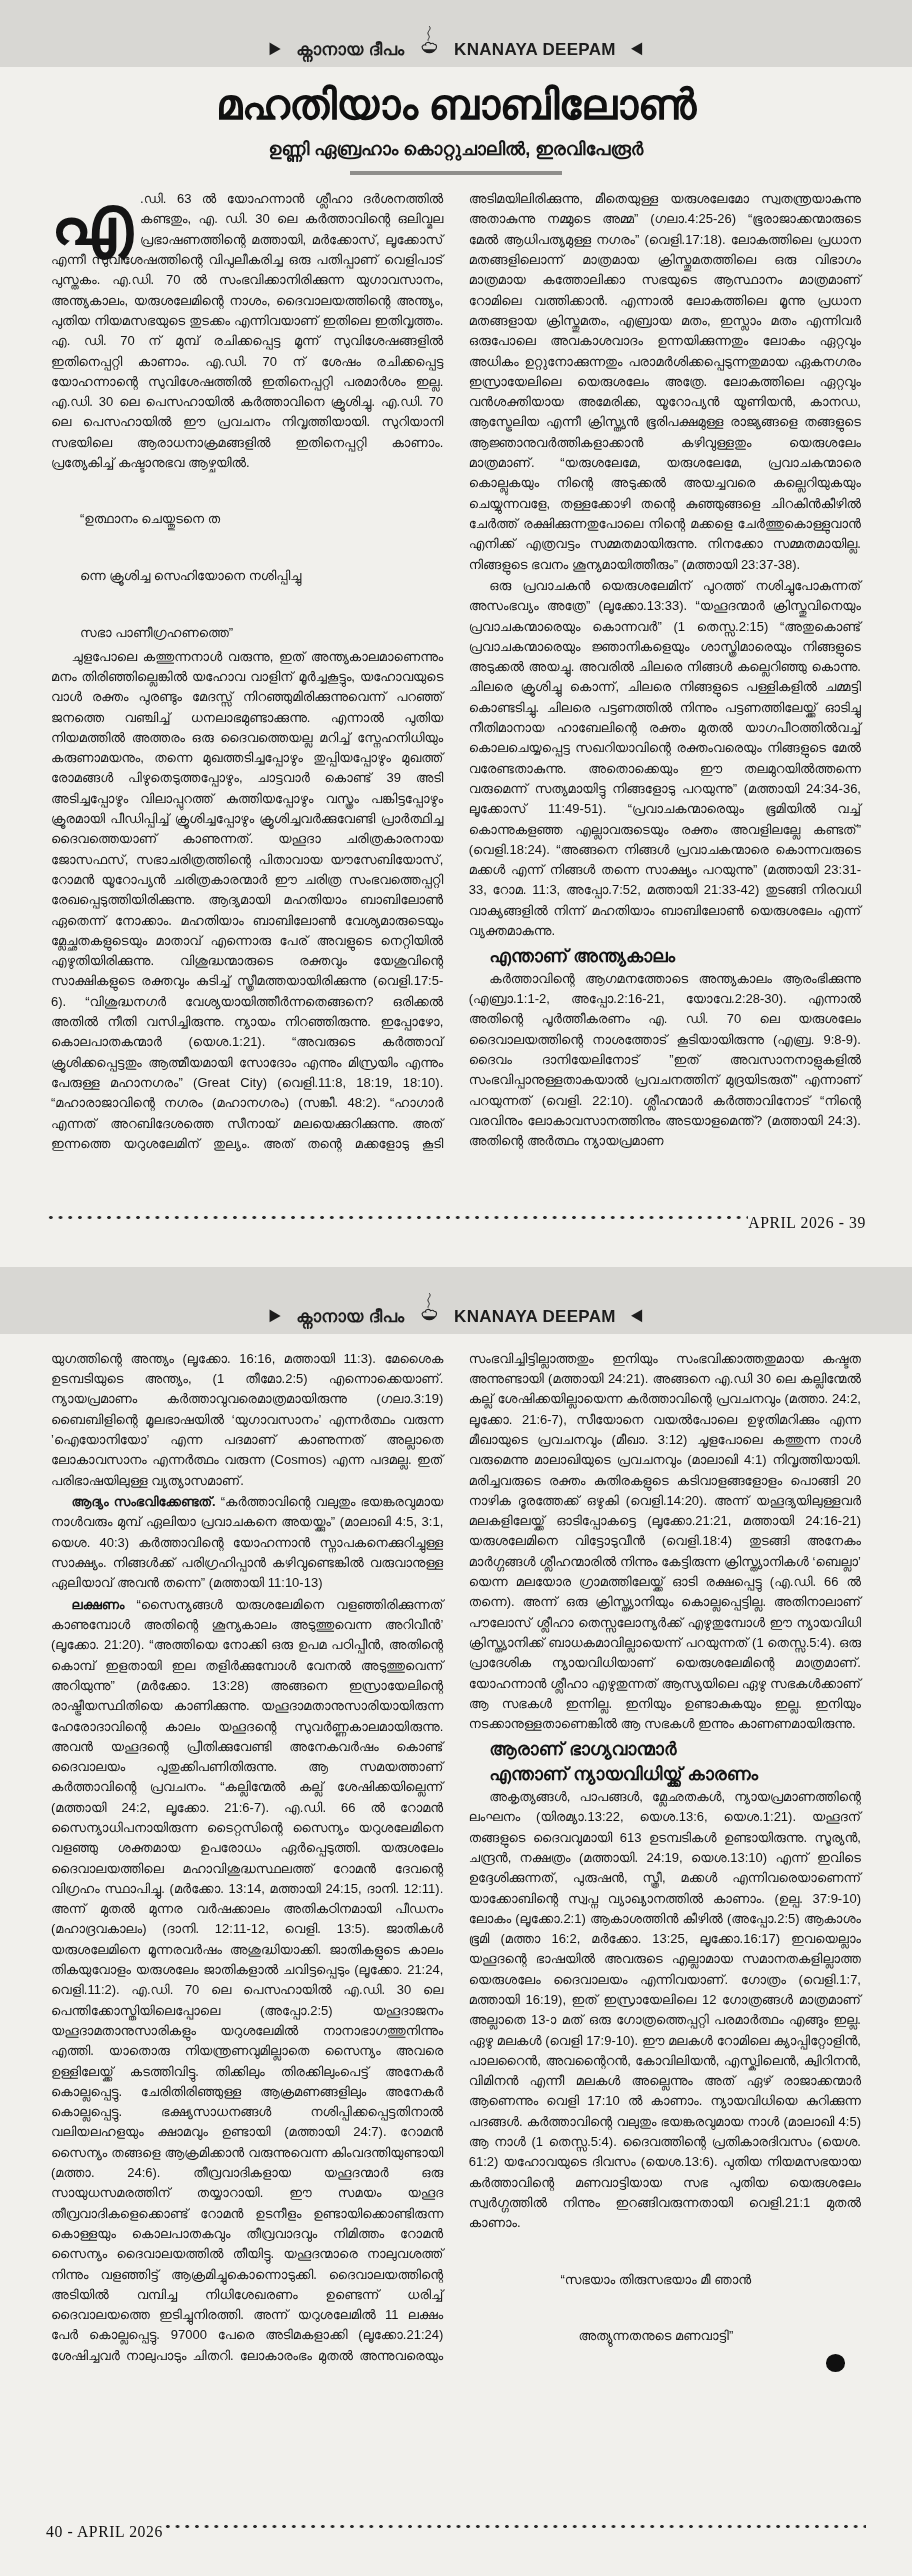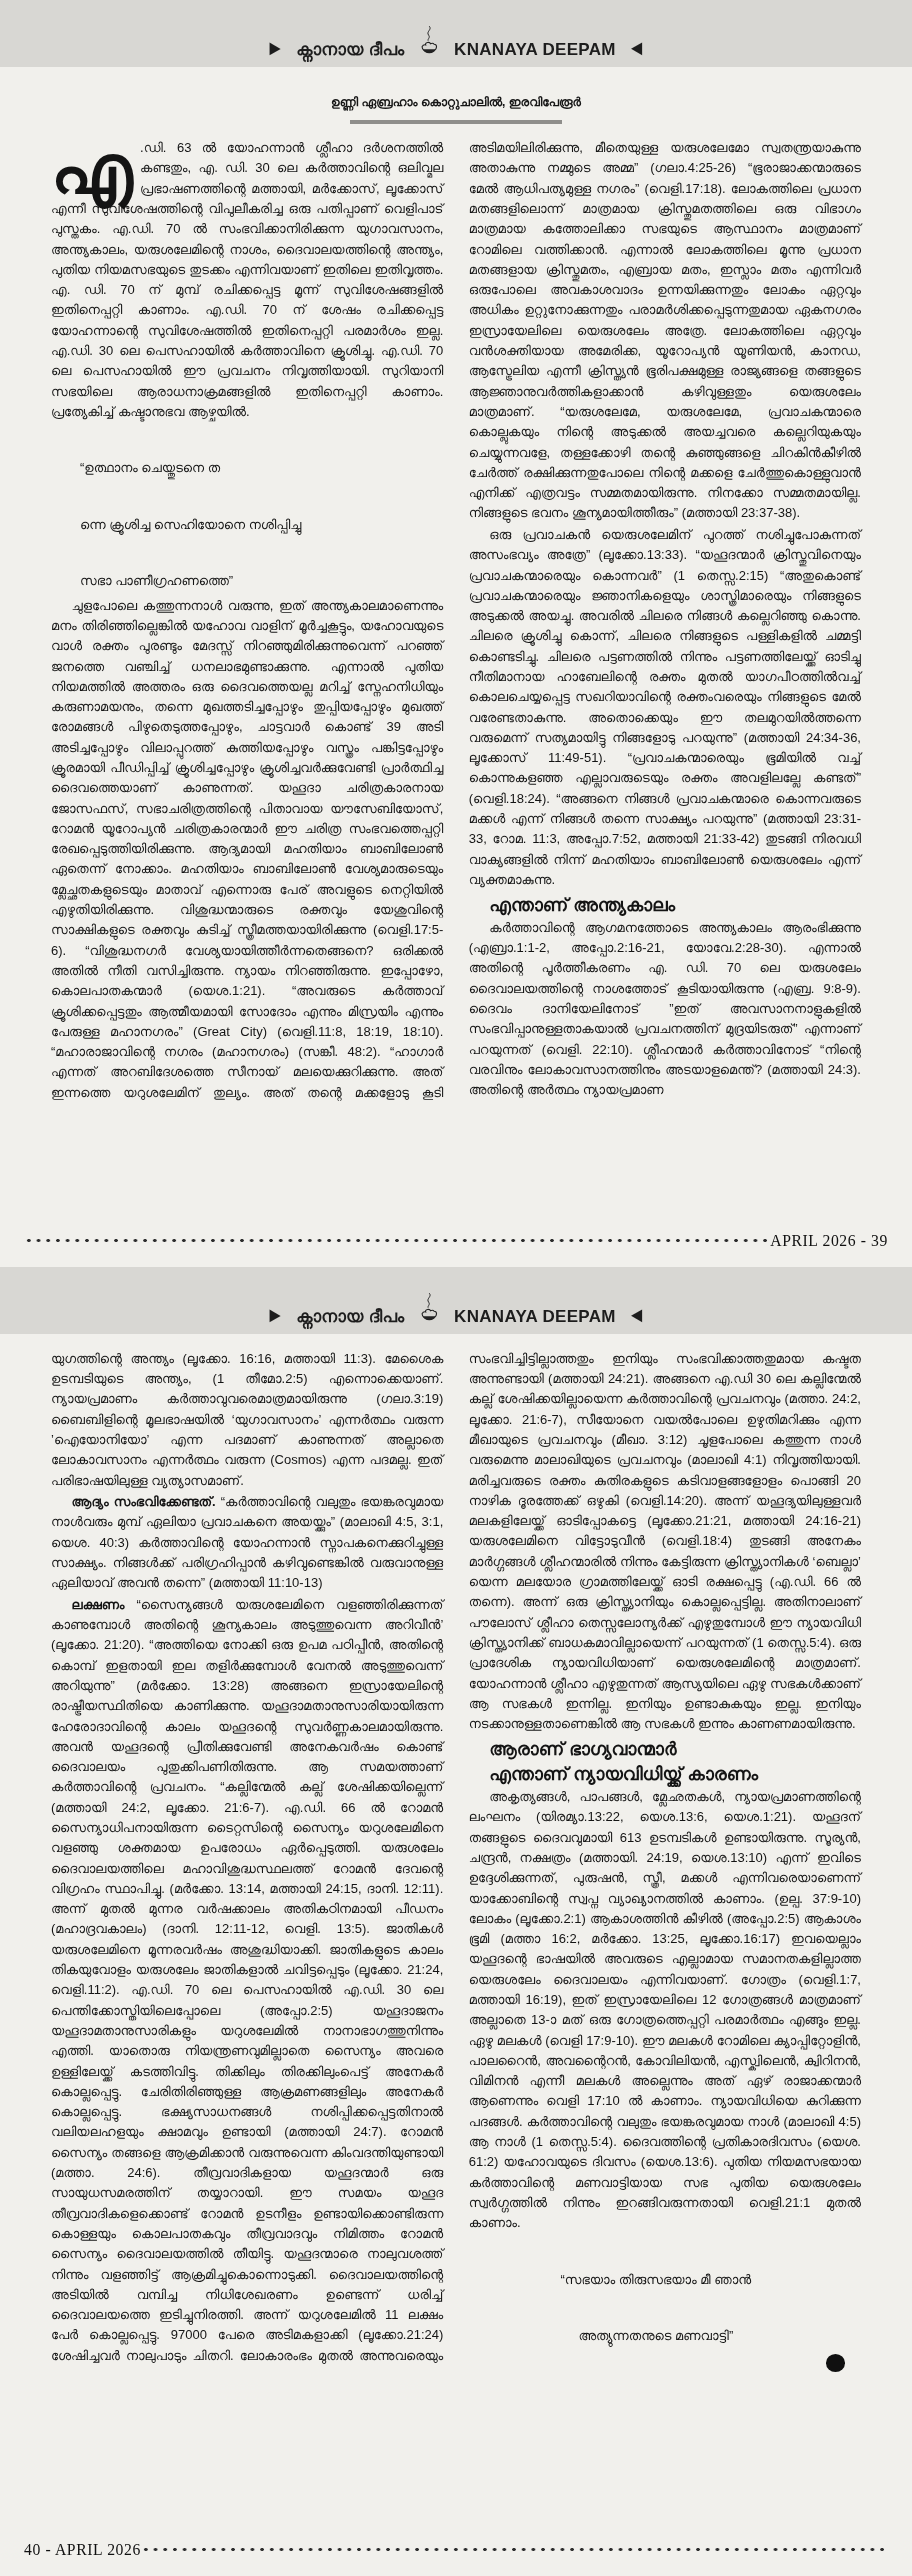--- a/index.html
+++ b/index.html
@@ -40,21 +40,21 @@
 
   
   .article-head{text-align:center;padding-top:15.7px;}
   .title{
     font-size:42px;
     font-weight:bold;
     letter-spacing:-0.6px;
     line-height:1.05;
     color:#101010;
   }
-  .byline{margin-top:12px;font-size:12px;font-weight:bold;color:#161616;}
+  .byline{margin-top:12px;font-size:18px;font-weight:bold;color:#161616;}
   .byline-rule{width:212px;height:3.6px;background:#8f8e8b;margin:11px auto 0;}
 
   
   .page-body{flex:1;padding:14.5px 51px 0;overflow:hidden;}
   .cols{
     column-count:2;
     column-gap:25.4px;
     text-align:justify;
     font-size:13px;
     line-height:20.3px;
@@ -85,22 +85,22 @@
   .verse.center{margin:7.3px 18px 2.4px 0;text-align:center;}
   .verse-line{line-height:20.6px;margin-top:36px;}
   .end-row{text-align:right;padding:3.6px 15.7px 0 0;break-inside:avoid;}
   .end-dot{
     display:inline-block;width:19.4px;height:18px;border-radius:50%;
     background:#101010;vertical-align:middle;
   }
 
   
   .page-footer{
-    display:flex;align-items:center;
-    padding:0 24px;height:53px;flex:none;
+    display:flex;align-items:flex-start;
+    padding:0 46px;height:53px;flex:none;
   }
   .dots{
     flex:1;height:7.3px;
     background-image:radial-gradient(circle,#2c2c2c 1.6px,transparent 1.9px);
     background-size:9.7px 7.3px;
     background-repeat:repeat-x;
     background-position:left center;
   }
   .folio{
     font-family:"Liberation Serif", serif;
@@ -119,20 +119,21 @@
         <path d="M17 2 c5 6 -6 9 -1 15 c3 4 -2 6 -1 9" fill="none" stroke="#222" stroke-width="1.6"></path>
         <path d="M5 36 q2 -4 6 -3 q-1 -3 3 -4 q4 -1 5 2 q4 -2 6 1 q4 0 4 4 a12 9 0 0 1 -24 0 z" fill="none" stroke="#222" stroke-width="1.8"></path>
         <path d="M7 40 h20 a10 7 0 0 1 -20 0 z" fill="#222"></path>
       </svg>
     </span>
     <span>KNANAYA DEEPAM</span>
     <span class="arrow">◀</span>
   </div>
 
   <header class="article-head">
+    <div class="title">മഹതിയാം ബാബിലോൺ</div>
     <div class="byline">ഉണ്ണി ഏബ്രഹാം കൊറ്റുചാലിൽ, ഇരവിപേരൂർ</div>
     <div class="byline-rule"></div>
   </header>
 
   <div class="page-body">
     <div class="cols" id="page1-cols">
         <p class="para no-indent"><span class="dropcap">എ</span>.ഡി. 63 ൽ യോഹന്നാൻ ശ്ലീഹാ ദർശനത്തിൽ കണ്ടതും, എ. ഡി. 30 ലെ കർത്താവിന്റെ ഒലിവ്മല പ്രഭാഷണത്തിന്റെ മത്തായി, മർക്കോസ്, ലൂക്കോസ് എന്നീ സുവിശേഷത്തിന്റെ വിപുലീകരിച്ച ഒരു പതിപ്പാണ് വെളിപാട് പുസ്തകം. എ.ഡി. 70 ൽ സംഭവിക്കാനിരിക്കുന്ന യുഗാവസാനം, അന്ത്യകാലം, യരുശലേമിന്റെ നാശം, ദൈവാലയത്തിന്റെ അന്ത്യം, പുതിയ നിയമസഭയുടെ തുടക്കം എന്നിവയാണ് ഇതിലെ ഇതിവൃത്തം. എ. ഡി. 70 ന് മുമ്പ് രചിക്കപ്പെട്ട മൂന്ന് സുവിശേഷങ്ങളിൽ ഇതിനെപ്പറ്റി കാണാം. എ.ഡി. 70 ന് ശേഷം രചിക്കപ്പെട്ട യോഹന്നാന്റെ സുവിശേഷത്തിൽ ഇതിനെപ്പറ്റി പരമാർശം ഇല്ല. എ.ഡി. 30 ലെ പെസഹായിൽ കർത്താവിനെ ക്രൂശിച്ചു. എ.ഡി. 70 ലെ പെസഹായിൽ ഈ പ്രവചനം നിവൃത്തിയായി. സുറിയാനി സഭയിലെ ആരാധനാക്രമങ്ങളിൽ ഇതിനെപ്പറ്റി കാണാം. പ്രത്യേകിച്ച് കഷ്ടാനുഭവ ആഴ്ചയിൽ.</p>
         <div class="verse">
           <div class="verse-line">“ഉത്ഥാനം ചെയ്തുടനെ ത</div>
           <div class="verse-line">ന്നെ ക്രൂശിച്ച സെഹിയോനെ നശിപ്പിച്ചു</div>

